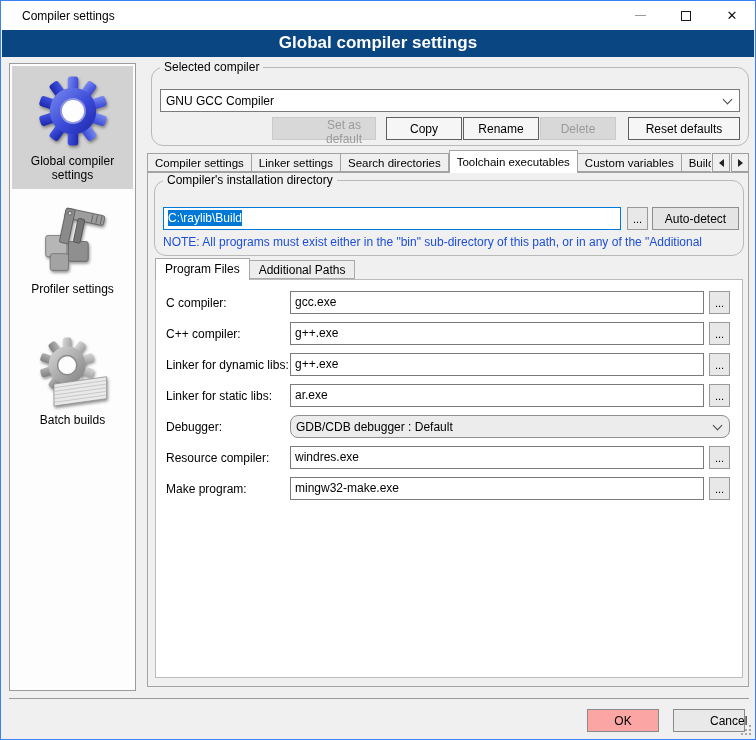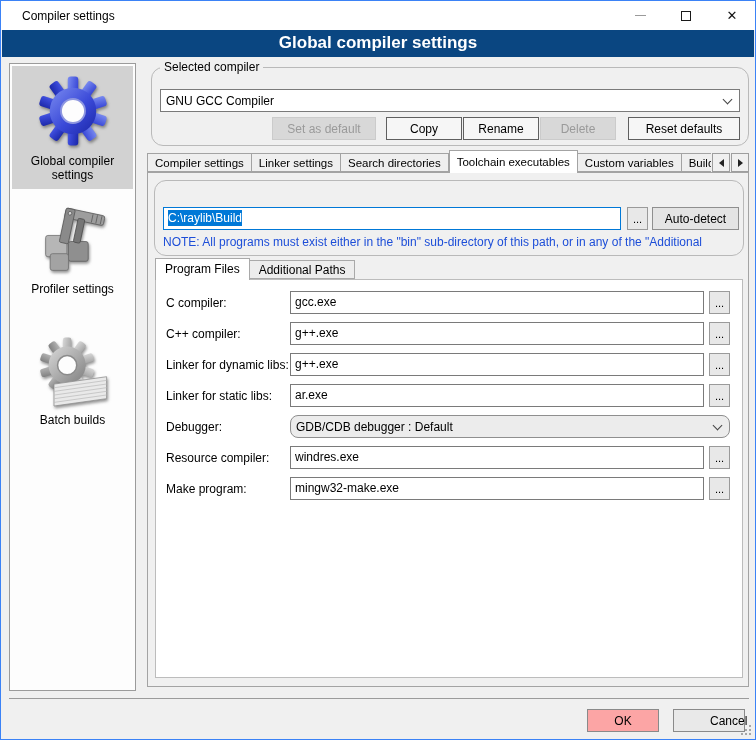--- a/index.html
+++ b/index.html
@@ -41,21 +41,21 @@
   .combo { background:#fff; border:1px solid #7a7a7a; height:23px; display:flex; align-items:center;
            padding-left:5px; position:relative; cursor:default; }
   .combo .chev { position:absolute; right:8px; top:8px; width:7px; height:7px;
                  border-right:1.4px solid #444; border-bottom:1.4px solid #444; transform:rotate(45deg); margin-top:-2px; }
   #compiler-combo { position:absolute; left:8px; top:21px; right:8px; }
 
   .btnrow { position:absolute; top:49px; right:8px; display:flex; }
   .btn { height:23px; background:#f6f6f6; border:1px solid #5f5f5f; font-size:12px;
          font-family:"Liberation Sans", sans-serif; cursor:default; text-align:center; }
   .btn.disabled { background:#d8d8d8; border-color:#cbcbcb; color:#9a9a9a; }
-  #btn-setdefault { width:104px; margin-right:10px; }
+  #btn-setdefault { width:104px; margin-right:10px;padding-left:40px; }
   #btn-copy, #btn-rename, #btn-delete { width:76px; margin-right:1px; }
   #btn-reset { width:112px; margin-left:11px; }
 
   
   .tabrow { position:absolute; left:146px; top:148px; width:602px; height:23px; display:flex;
             align-items:flex-end; z-index:3; }
   .tab { height:19px; line-height:18px; padding:0 7px; font-size:11.5px; white-space:nowrap;
          background:#efefef; border:1px solid #a3a3a3; border-left:none; cursor:default; }
   .tab:first-child { border-left:1px solid #a3a3a3; }
   .tab.active { height:23px; line-height:22px; background:#fff; border-left:1px solid #a3a3a3;
@@ -224,20 +224,21 @@
         </div>
       <div class="tab-arrow">
           <span class="tri-right"></span>
         </div>
     </div>
   </div>
 
   <div class="tabpage">
 
     <div class="groupbox" id="group-dir">
+      <span class="group-label" style="background:#f0f0f0">Compiler's installation directory</span>
       <div class="text-input" id="dir-input">
         <span class="sel">C:\raylib\Build</span>
       </div>
       <button class="browse-btn" id="dir-browse">...</button>
       <button class="btn" id="btn-autodetect">Auto-detect</button>
       <div class="note">NOTE: All programs must exist either in the "bin" sub-directory of this path, or in any of the "Additional</div>
     </div>
 
     <div class="subtabrow">
       <div class="subtab active">Program Files</div>

